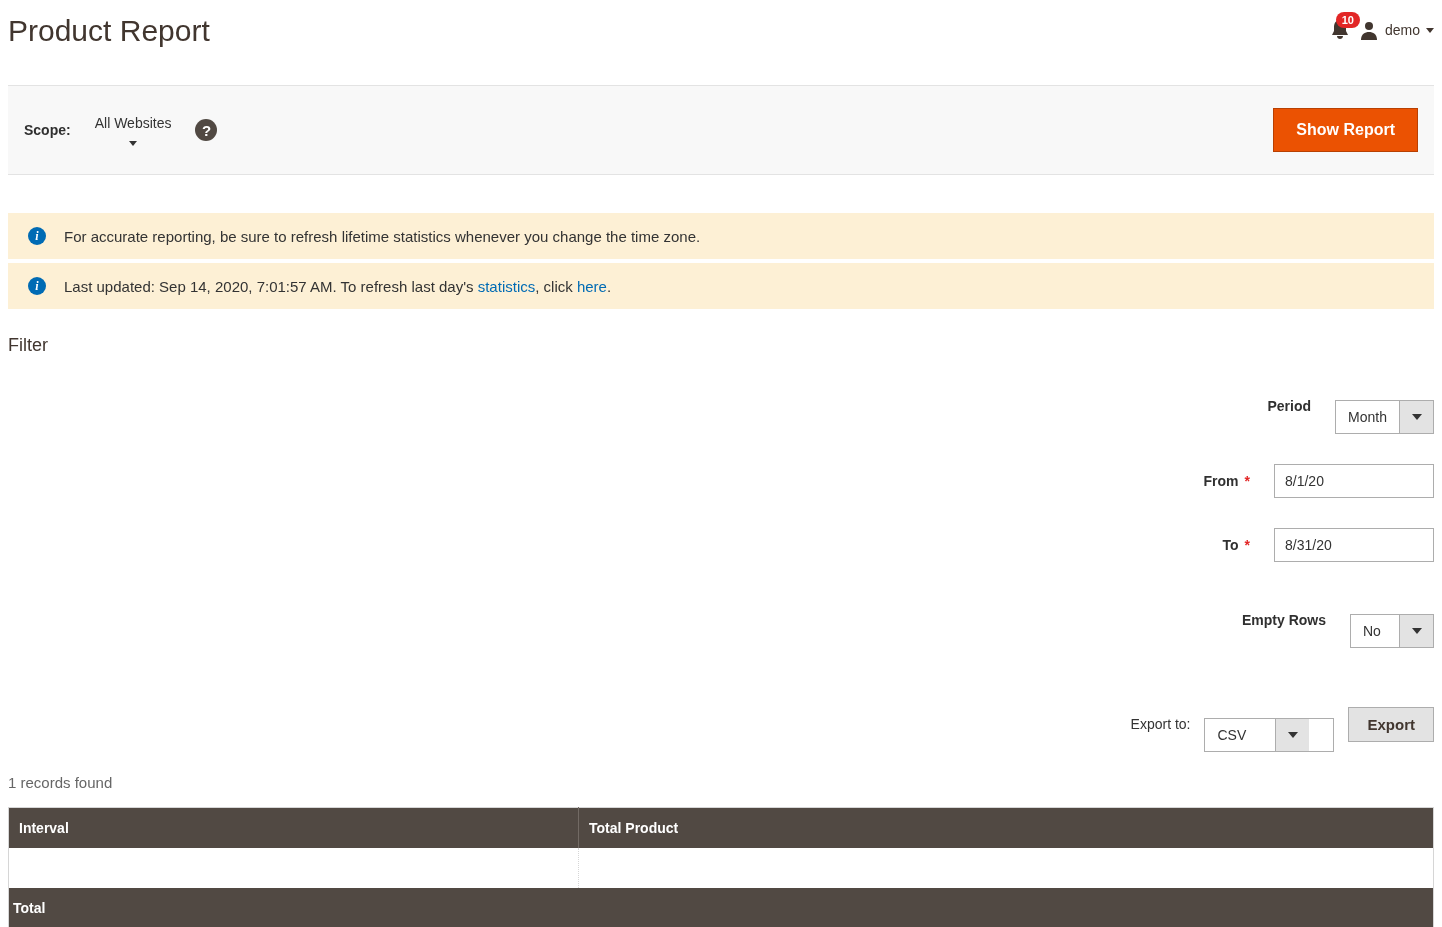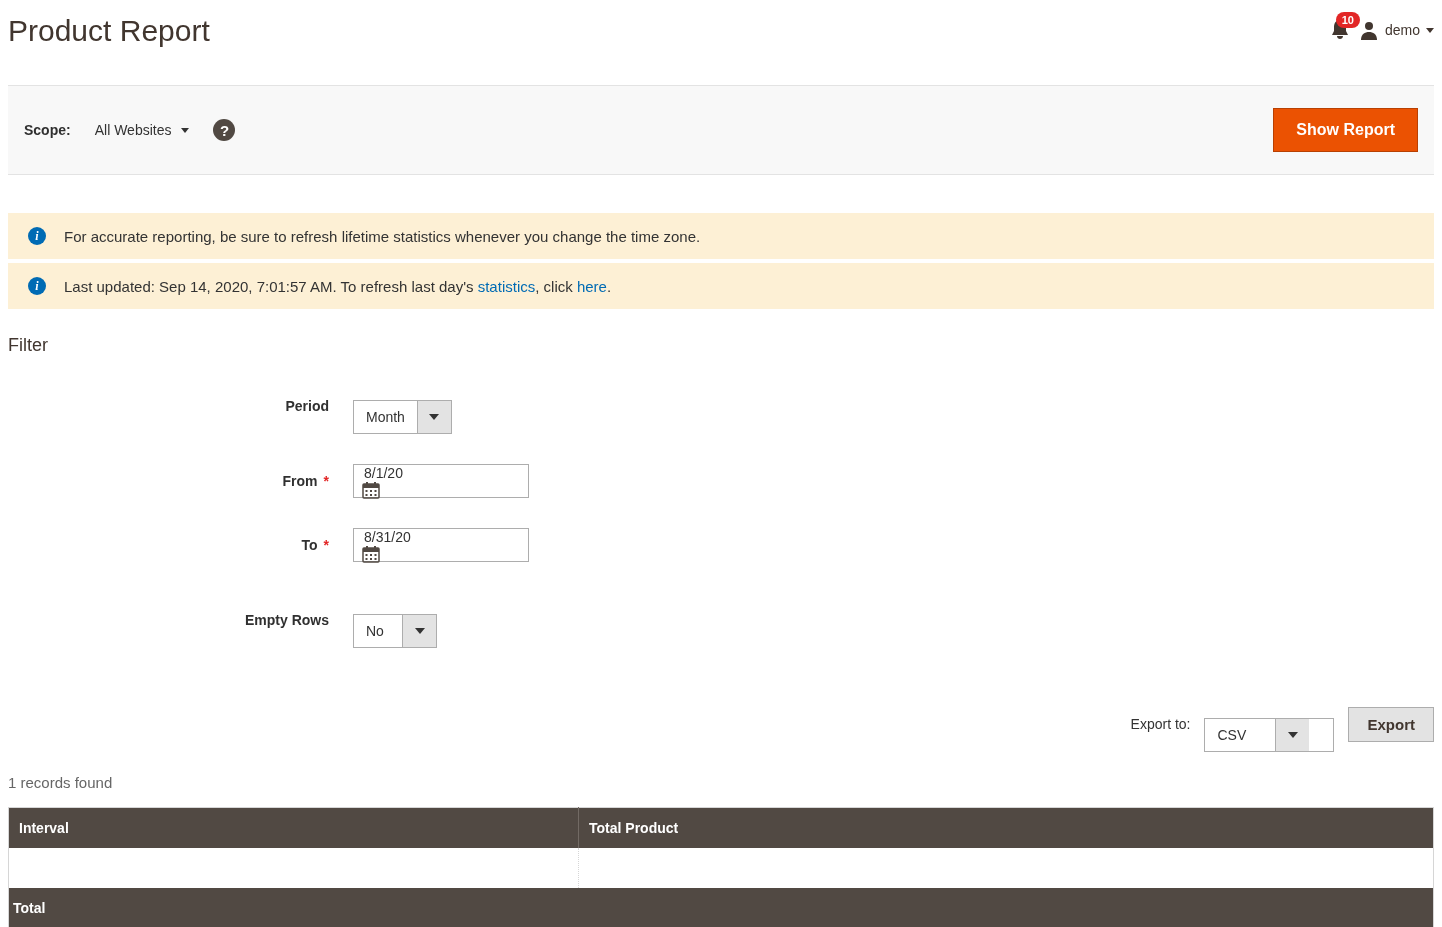--- a/index.html
+++ b/index.html
@@ -85,20 +85,21 @@
   .scope-label {
     font-weight: 700;
     color: #303030;
   }
   .scope-select {
     display: flex;
     align-items: center;
     gap: 10px;
     cursor: pointer;
     color: #333;
+    flex-direction: column;
   }
   .help-circle {
     width: 22px; height: 22px;
     background: #514943;
     border-radius: 50%;
     color: #fff;
     display: flex;
     align-items: center;
     justify-content: center;
     font-weight: 700;
@@ -150,20 +151,21 @@
     font-weight: 400;
   }
   .filter-form {
     display: flex;
     flex-direction: column;
     gap: 30px;
   }
   .filter-row {
     display: flex;
     align-items: center;
+    justify-content: flex-end;
   }
   .filter-label {
     width: 345px;
     text-align: right;
     padding-right: 24px;
     font-weight: 600;
     color: #303030;
     font-size: 14px;
   }
   .req-star {
@@ -197,24 +199,23 @@
   .sel-tri {
     width: 0; height: 0;
     border-left: 5px solid transparent;
     border-right: 5px solid transparent;
     border-top: 6px solid #333;
   }
   .date-ctl {
     display: inline-flex;
     border: 1px solid #adadad;
     height: 34px;
-    width: 176px;
+    width: 160px;
     align-items: stretch;
     background: #fff;
-    flex-direction: column;
   }
   .date-ctl input {
     border: none;
     outline: none;
     padding: 0 10px;
     flex: 1;
     font-size: 14px;
     color: #333;
     background: transparent;
   }

